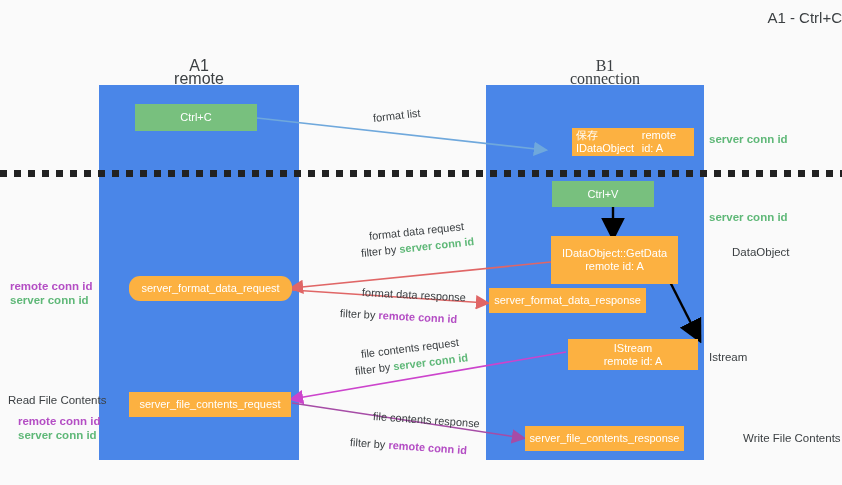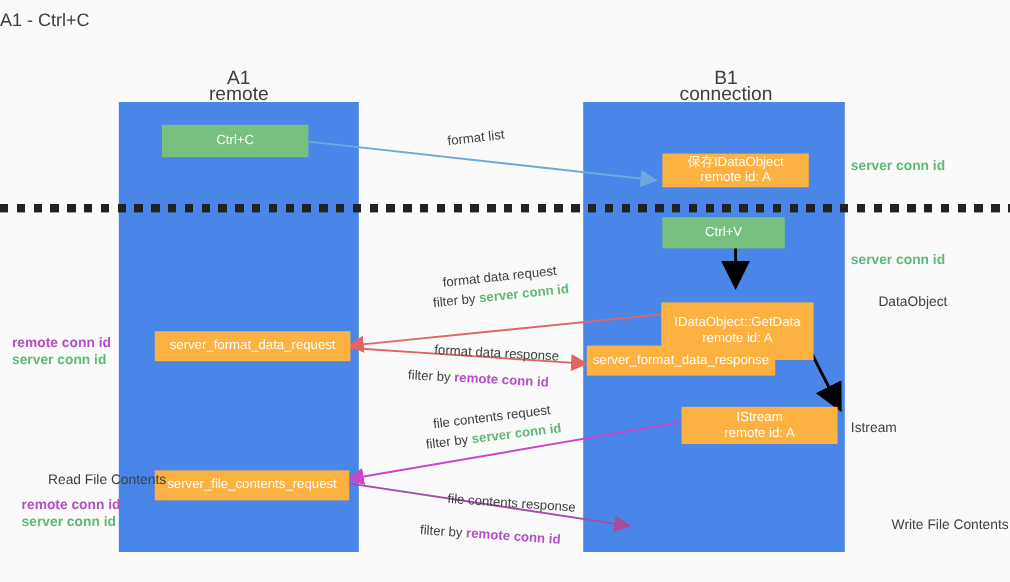--- a/index.html
+++ b/index.html
@@ -8,21 +8,21 @@
     background:#fafafa;
     font-family:"Liberation Sans","DejaVu Sans",sans-serif;
     color:#3c4043;
     overflow:hidden;
   }
   #stage{position:relative;width:842px;height:485px;}
 
   
   .title{
     position:absolute;left:0;right:0;top:8px;
-    text-align:left;font-size:15px;line-height:20px;color:#3c4043;
+    text-align:right;font-size:15px;line-height:20px;color:#3c4043;
   }
 
   
   .lane-head{
     position:absolute;text-align:center;font-size:16px;line-height:13px;color:#3c4043;
   }
 
   
   .lane{position:absolute;background:#4a86e8;}
 
@@ -69,21 +69,21 @@
 <div id="stage">
 
   <div class="title">
     <div>A1 - Ctrl+C</div>
   </div>
 
   <div class="lane-head" style="left:139px;top:59px;width:120px;">
     <div>A1</div>
     <div>remote</div>
   </div>
-  <div class="lane-head" style="left:535px;top:59px;width:140px;">
+  <div class="lane-head" style="left:535px;top:59px;width:140px;font-family:Liberation Serif, serif;">
     <div>B1</div>
     <div>connection</div>
   </div>
 
   <div class="lane" style="left:99px;top:85px;width:200px;height:375px;"></div>
   <div class="lane" style="left:486px;top:85px;width:218px;height:375px;"></div>
 
   <svg class="overlay">
     <defs>
       <marker id="mk-blue" markerWidth="9" markerHeight="9" refX="7" refY="4.5" orient="auto">
@@ -115,58 +115,59 @@
 
     <line x1="566" y1="352" x2="292" y2="399" stroke="#cc44cc" stroke-width="1.6" marker-end="url(#mk-magenta)"></line>
 
     <line x1="292" y1="403" x2="523" y2="438" stroke="#a64ca6" stroke-width="1.6" marker-end="url(#mk-purple)"></line>
   </svg>
 
   <div class="dashed"></div>
 
   <div class="box green" style="left:135px;top:104px;width:122px;height:27px;">Ctrl+C</div>
 
-  <div class="box orange" style="left:129px;top:276px;width:163px;height:25px;">server_format_data_request</div>
+  <div class="box orange" style="left:129px;top:276px;width:163px;height:25px;border-radius:11px;">server_format_data_request</div>
 
   <div class="box orange" style="left:129px;top:392px;width:162px;height:25px;">server_file_contents_request</div>
 
-  <div class="box orange" style="left:552px;top:128px;width:122px;height:28px;flex-direction:column;">
+  <div class="box orange" style="left:572px;top:128px;width:122px;height:28px;flex-direction:row;">
     <span class="two-line">保存IDataObject</span>
     <span class="two-line">remote id: A</span>
   </div>
 
   <div class="box green" style="left:552px;top:181px;width:102px;height:26px;">Ctrl+V</div>
 
-  <div class="box orange" style="left:551px;top:236px;width:127px;height:48px;flex-direction:column;margin-top:16px;">
+  <div class="box orange" style="left:551px;top:236px;width:127px;height:48px;flex-direction:column;">
     <span class="two-line">IDataObject::GetData</span>
     <span class="two-line">remote id: A</span>
   </div>
 
   <div class="box orange" style="left:489px;top:288px;width:157px;height:25px;">server_format_data_response</div>
 
   <div class="box orange" style="left:568px;top:339px;width:130px;height:31px;flex-direction:column;">
     <span class="two-line">IStream</span>
     <span class="two-line">remote id: A</span>
   </div>
 
+  <div class="box orange" style="left:525px;top:426px;width:159px;height:25px;">server_file_contents_response</div>
 
   <div class="side-label green-text" style="left:709px;top:132px;">server conn id</div>
 
   <div class="side-label green-text" style="left:709px;top:210px;">server conn id</div>
 
   <div class="side-label plain" style="left:709px;top:245px;margin-left:23px;">DataObject</div>
 
   <div class="side-label plain" style="left:709px;top:350px;">Istream</div>
 
   <div class="side-label plain" style="left:743px;top:431px;text-align:right;">Write File Contents</div>
 
   <div class="left-label conn-purple" style="left:10px;top:279px;">remote conn id</div>
   <div class="left-label conn-green" style="left:10px;top:293px;">server conn id</div>
 
-  <div class="left-label plain" style="left:8px;top:393px;margin-left:32px;">Read File Contents</div>
+  <div class="left-label plain" style="left:8px;top:393px;">Read File Contents</div>
   <div class="left-label conn-purple" style="left:18px;top:414px;">remote conn id</div>
   <div class="left-label conn-green" style="left:18px;top:428px;">server conn id</div>
 
   <div class="cap" style="left:373px;top:111px;transform:rotate(-6.5deg);transform-origin:left center;">format list</div>
 
   <div class="cap" style="left:369px;top:229px;transform:rotate(-6deg);transform-origin:left center;">format data request</div>
   <div class="cap" style="left:361px;top:246px;transform:rotate(-6deg);transform-origin:left center;">
     <span>filter by </span><b class="conn-green">server conn id</b>
   </div>
 

